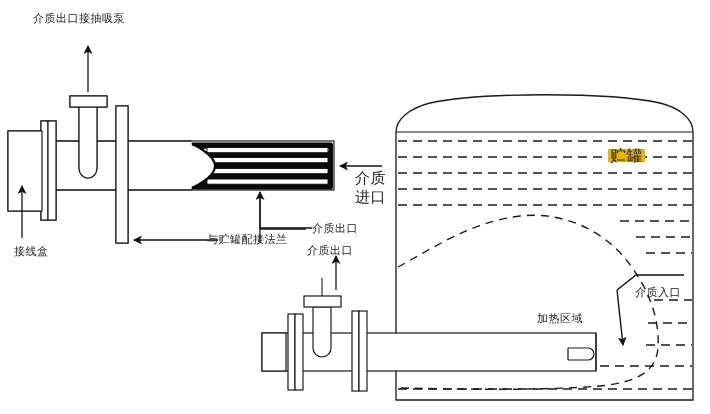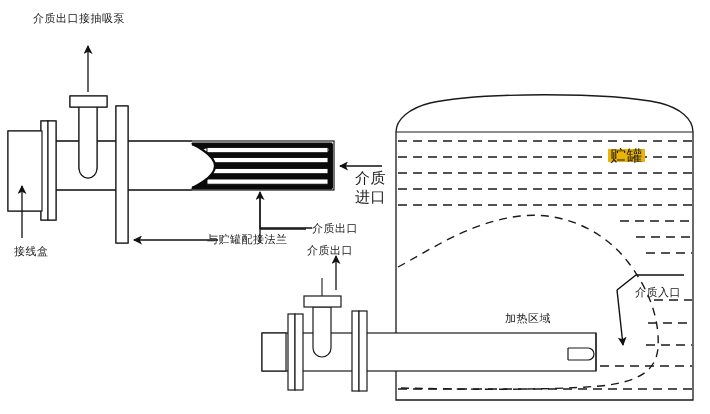--- a/index.html
+++ b/index.html
@@ -204,17 +204,17 @@
 
   <div class="lbl" style="left:312px; top:222px;">介质出口</div>
 
   <div class="lbl" style="left:307px; top:244px;">介质出口</div>
 
   <div class="lbl lbl-small" style="left:355px; top:172px;">介质</div>
   <div class="lbl lbl-small" style="left:355px; top:191px;">进口</div>
 
   <div class="lbl lbl-tank" style="left:608px; top:149px;">贮罐</div>
 
-  <div class="lbl" style="left:505px; top:312px;">加热区域</div>
+  <div class="lbl" style="left:537px; top:312px;">加热区域</div>
 
   <div class="lbl" style="left:635px; top:286px;">介质入口</div>
 
 </div>
 
 </body></html>

